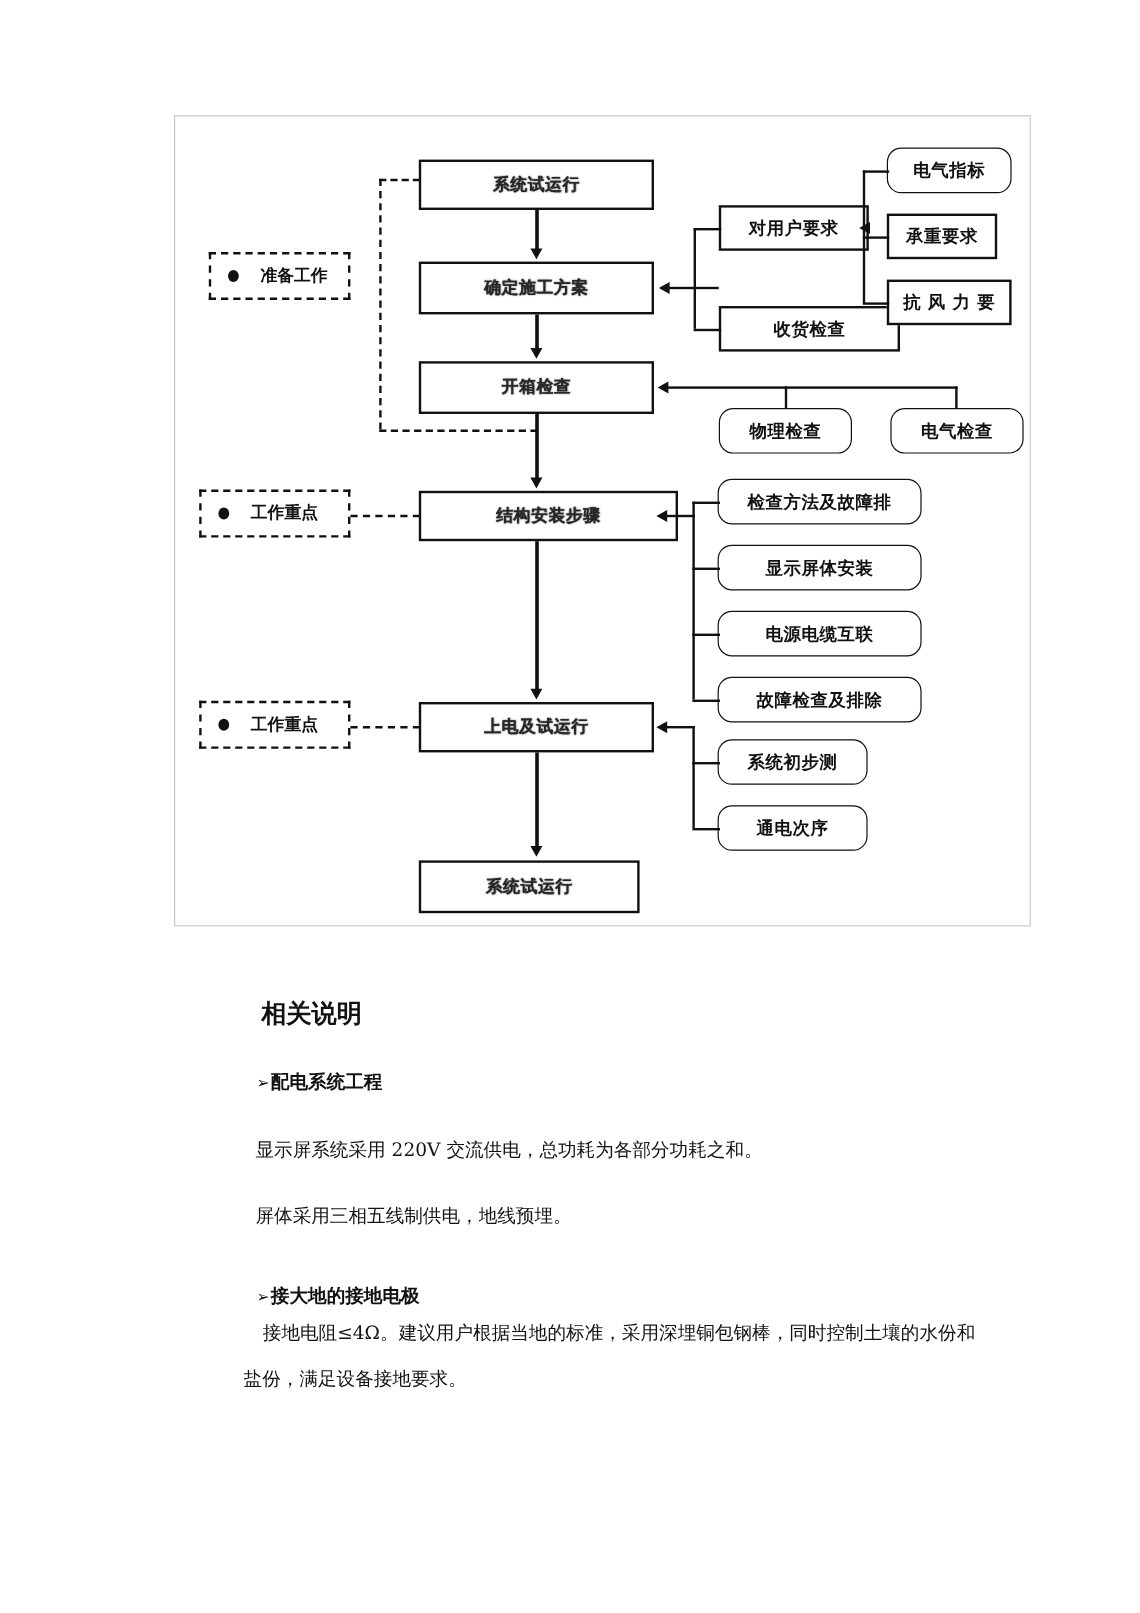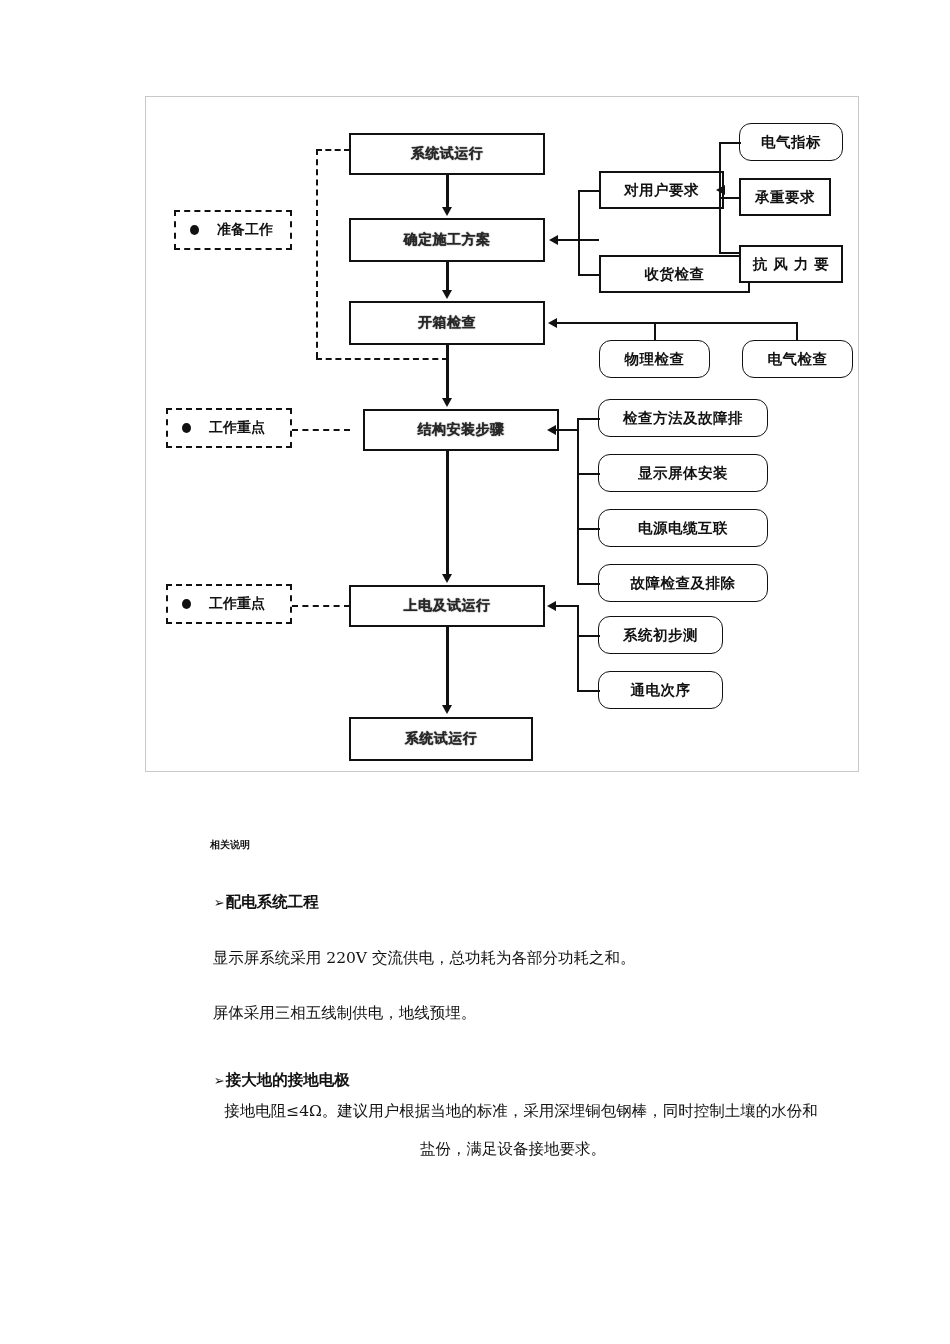--- a/index.html
+++ b/index.html
@@ -122,21 +122,21 @@
     position: absolute;
     left: 203px;
     font-family: "DejaVu Serif", "Liberation Serif", serif;
     color: #121212;
     font-size: 15.5px;
     line-height: 30px;
     white-space: pre;
   }
   .doc-text.bold {
     font-weight: 700;
-    font-size: 10px;
+    font-size: 21px;
   }
   .doc-text.wrap {
     white-space: normal;
     width: 620px;
     text-indent: 0;
   }
   .bullet-arrow {
     font-family: "DejaVu Sans", sans-serif;
     font-size: 13px;
     margin-right: 1px;
@@ -152,21 +152,21 @@
   </div>
 
   <div class="node main" style="left:203px; top:121px; width:196px; height:44px;">
     <span>确定施工方案</span>
   </div>
 
   <div class="node main" style="left:203px; top:204px; width:196px; height:44px;">
     <span>开箱检查</span>
   </div>
 
-  <div class="node main" style="left:217px; top:312px; width:196px; height:42px;">
+  <div class="node main" style="left:203px; top:312px; width:216px; height:42px;">
     <span>结构安装步骤</span>
   </div>
 
   <div class="node main" style="left:203px; top:488px; width:196px; height:42px;">
     <span>上电及试运行</span>
   </div>
 
   <div class="node main" style="left:203px; top:620px; width:184px; height:44px;">
     <span>系统试运行</span>
   </div>
@@ -223,21 +223,21 @@
   <div class="ln lnh" style="left:432px; top:177px; width:23px;"></div>
 
   <div class="node side thin" style="left:593px; top:26px; width:104px; height:38px;">
     <span>电气指标</span>
   </div>
 
   <div class="node side" style="left:593px; top:81px; width:92px; height:38px;">
     <span>承重要求</span>
   </div>
 
-  <div class="node side" style="left:593px; top:148px; width:104px; height:38px;align-items:center;">
+  <div class="node side" style="left:593px; top:136px; width:104px; height:38px;align-items:center;">
     <span>抗 风 力 要</span>
   </div>
 
   <div class="ln lnv" style="left:573px; top:45px; height:111px;"></div>
   <div class="ln lnh" style="left:573px; top:45px; width:22px;"></div>
   <div class="ln lnh" style="left:573px; top:100px; width:22px;"></div>
   <div class="ln lnh" style="left:573px; top:155px; width:22px;"></div>
   <div class="ln lnh" style="left:586px; top:93px; width:-0px;"></div>
   <div class="ln lnh" style="left:586px; top:92px; width:0px;"></div>
   <div class="ln lnh" style="left:580px; top:92px; width:0px;"></div>
@@ -312,15 +312,15 @@
 </div>
 
 <div class="doc-text" style="top:968px; left:203px;">
   <span>屏体采用三相五线制供电，地线预埋。</span>
 </div>
 
 <div class="doc-text" style="top:1035px; left:203px; font-weight:700;">
   <span class="bullet-arrow">➢</span><span>接大地的接地电极</span>
 </div>
 
-<div class="doc-text wrap" style="top:1092px; left:203px; text-indent:16px; line-height:38px;text-align:center;">
+<div class="doc-text wrap" style="top:1092px; left:203px; text-indent:16px; line-height:38px;">
   <span>接地电阻≤4Ω。建议用户根据当地的标准，采用深埋铜包钢棒，同时控制土壤的水份和盐份，满足设备接地要求。</span>
 </div>
 
 </body></html>

